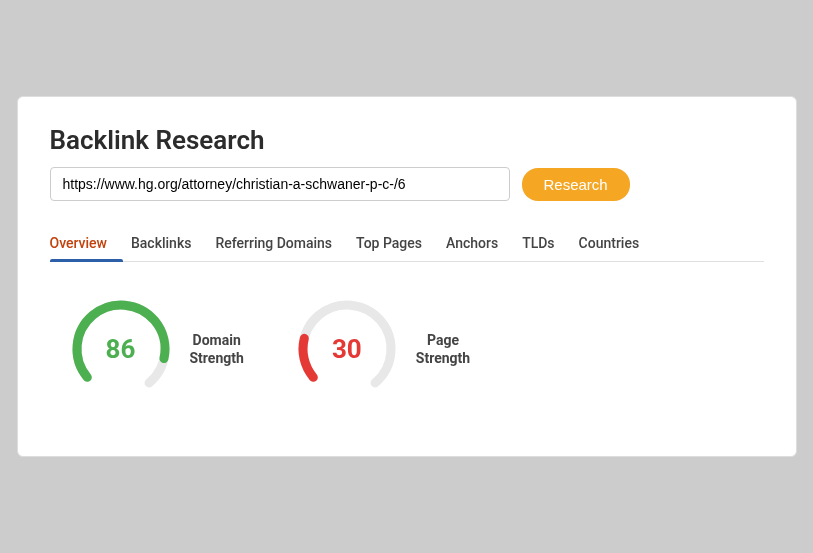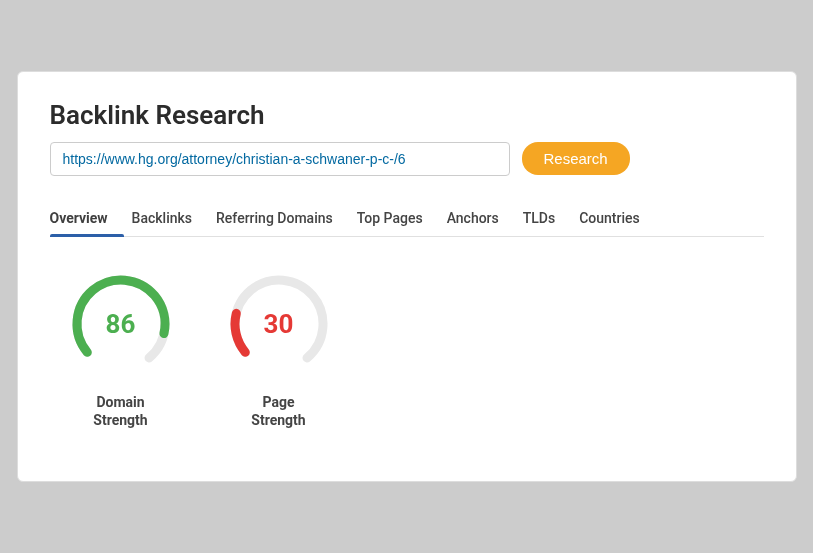--- a/index.html
+++ b/index.html
@@ -35,21 +35,21 @@
       gap: 12px;
       margin-bottom: 24px;
     }
     .search-input {
       flex: 1;
       max-width: 460px;
       padding: 8px 12px;
       border: 1px solid #ccc;
       border-radius: 4px;
       font-size: 14px;
-      color: #0369a1;
+      color: #000000;
       outline: none;
     }
     .research-btn {
       background: #f5a623;
       color: #fff;
       border: none;
       border-radius: 16px;
       padding: 8px 22px;
       font-size: 15px;
       font-weight: 500;
@@ -65,42 +65,41 @@
       font-size: 14px;
       font-weight: 500;
       color: #444;
       cursor: pointer;
       margin-right: 8px;
       position: relative;
       white-space: nowrap;
       user-select: none;
     }
     .tab-item.active {
-      color: #404040;
-      font-weight: bold;
+      color: #c2410c;
     }
     .tab-item.active::after {
       content: '';
       position: absolute;
       bottom: -1px;
       left: 0;
       right: 0;
       height: 3px;
       background: #2c5fa8;
       border-radius: 2px 2px 0 0;
     }
     .metrics-row {
       display: flex;
       align-items: center;
       gap: 48px;
       padding-left: 16px;
     }
     .metric-item {
       display: flex;
-      flex-direction: column;
+      flex-direction: row;
       align-items: center;
       gap: 14px;
     }
     .metric-label {
       font-size: 14px;
       font-weight: 700;
       color: #444;
       text-align: center;
       line-height: 1.3;
     }

